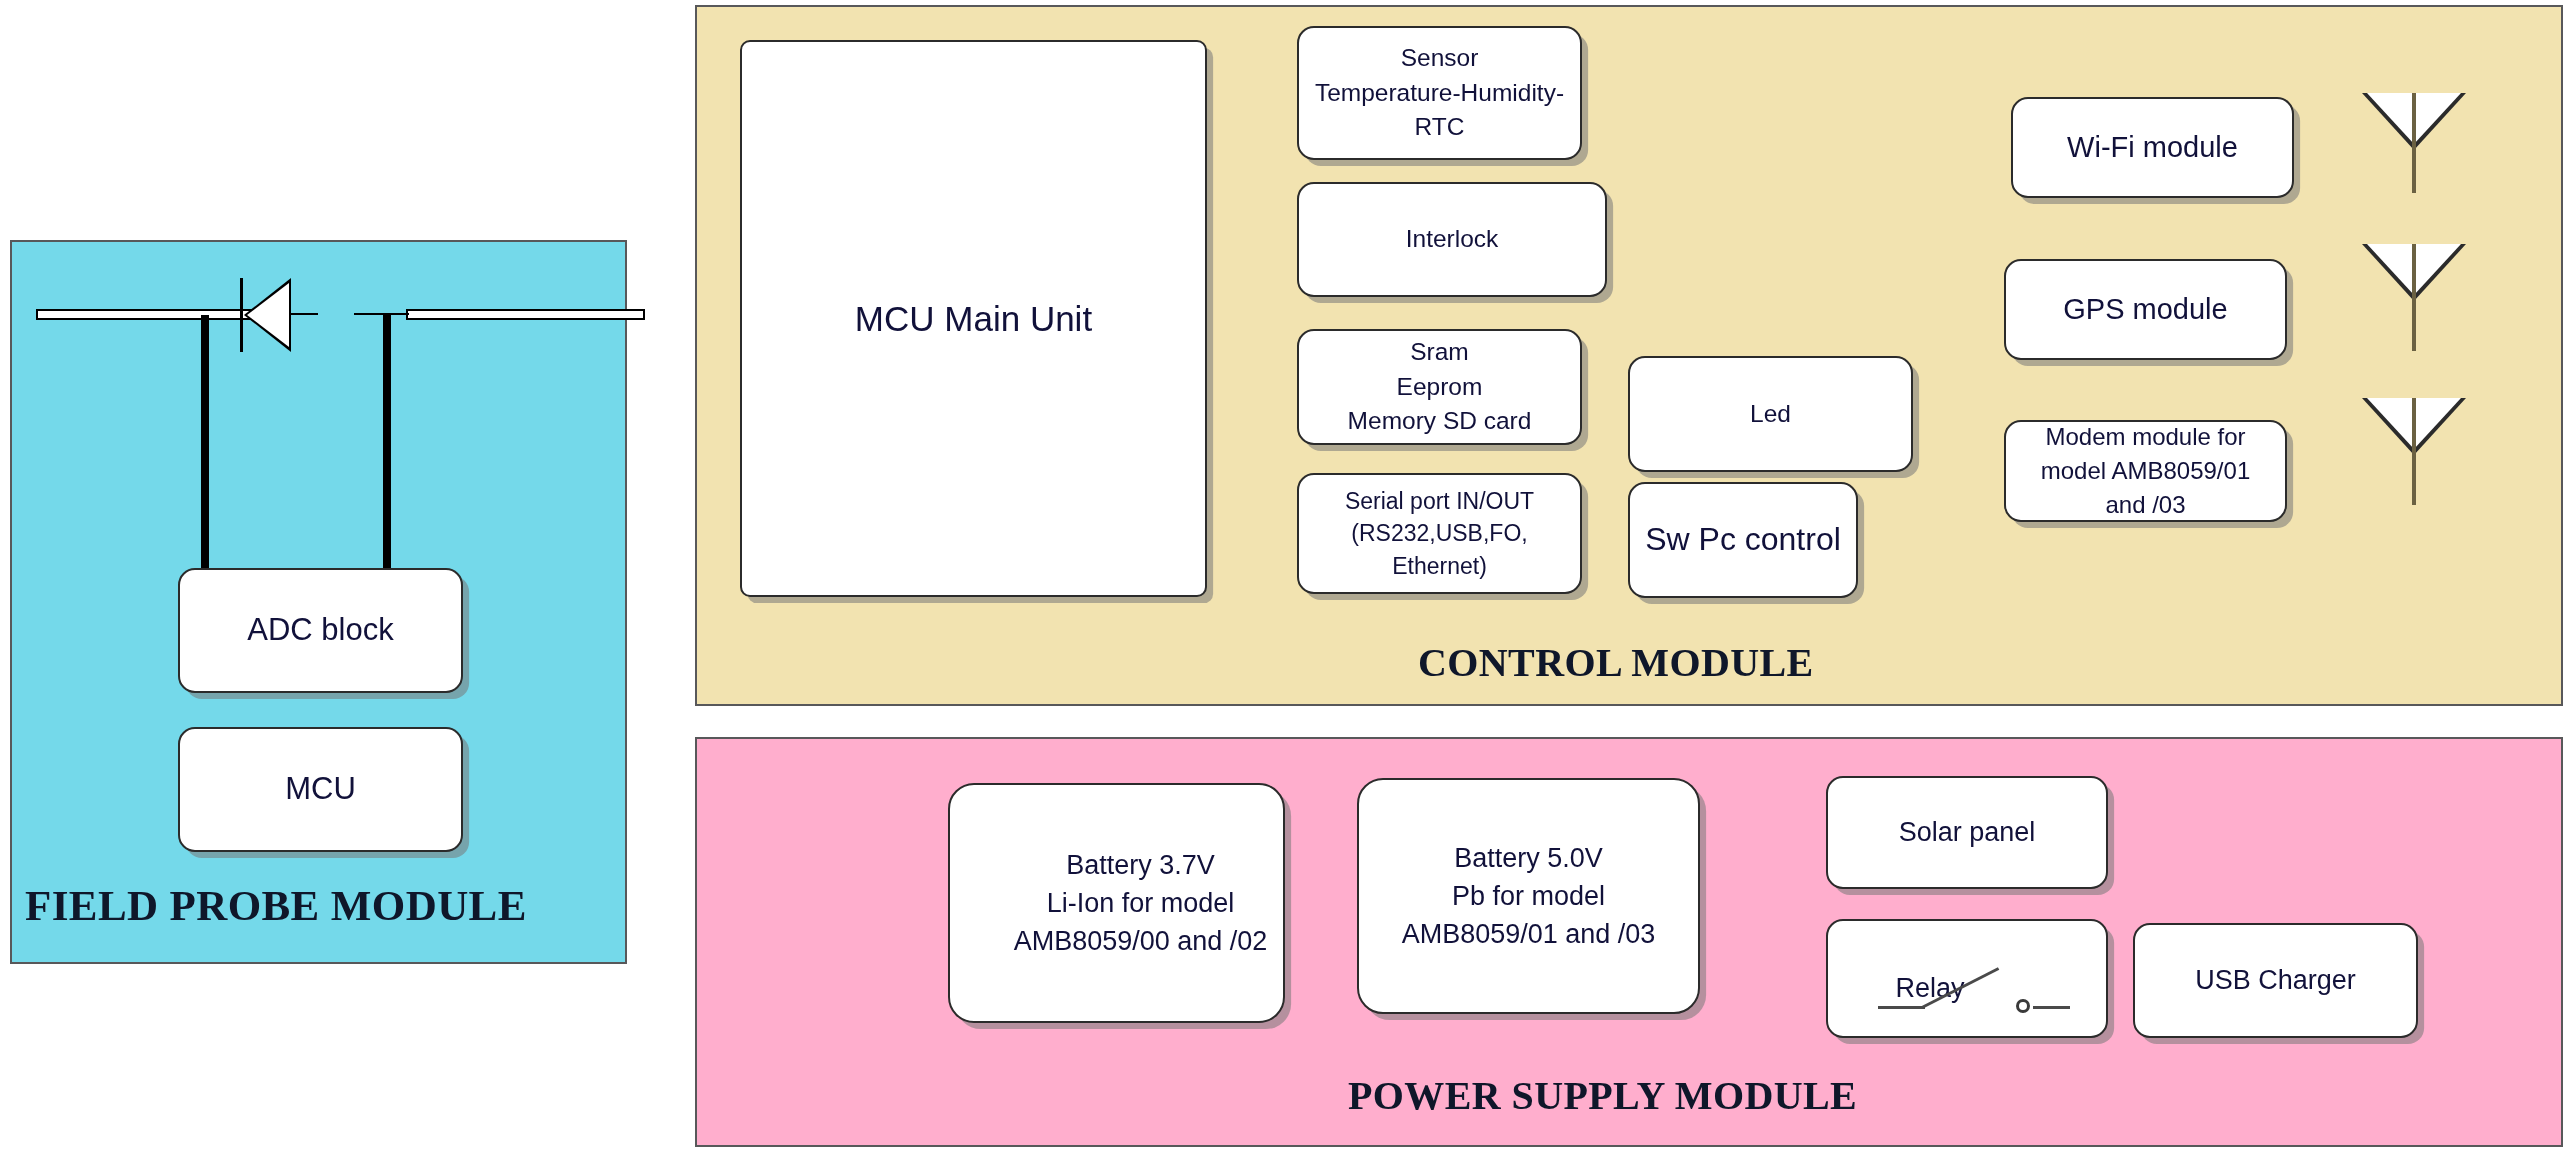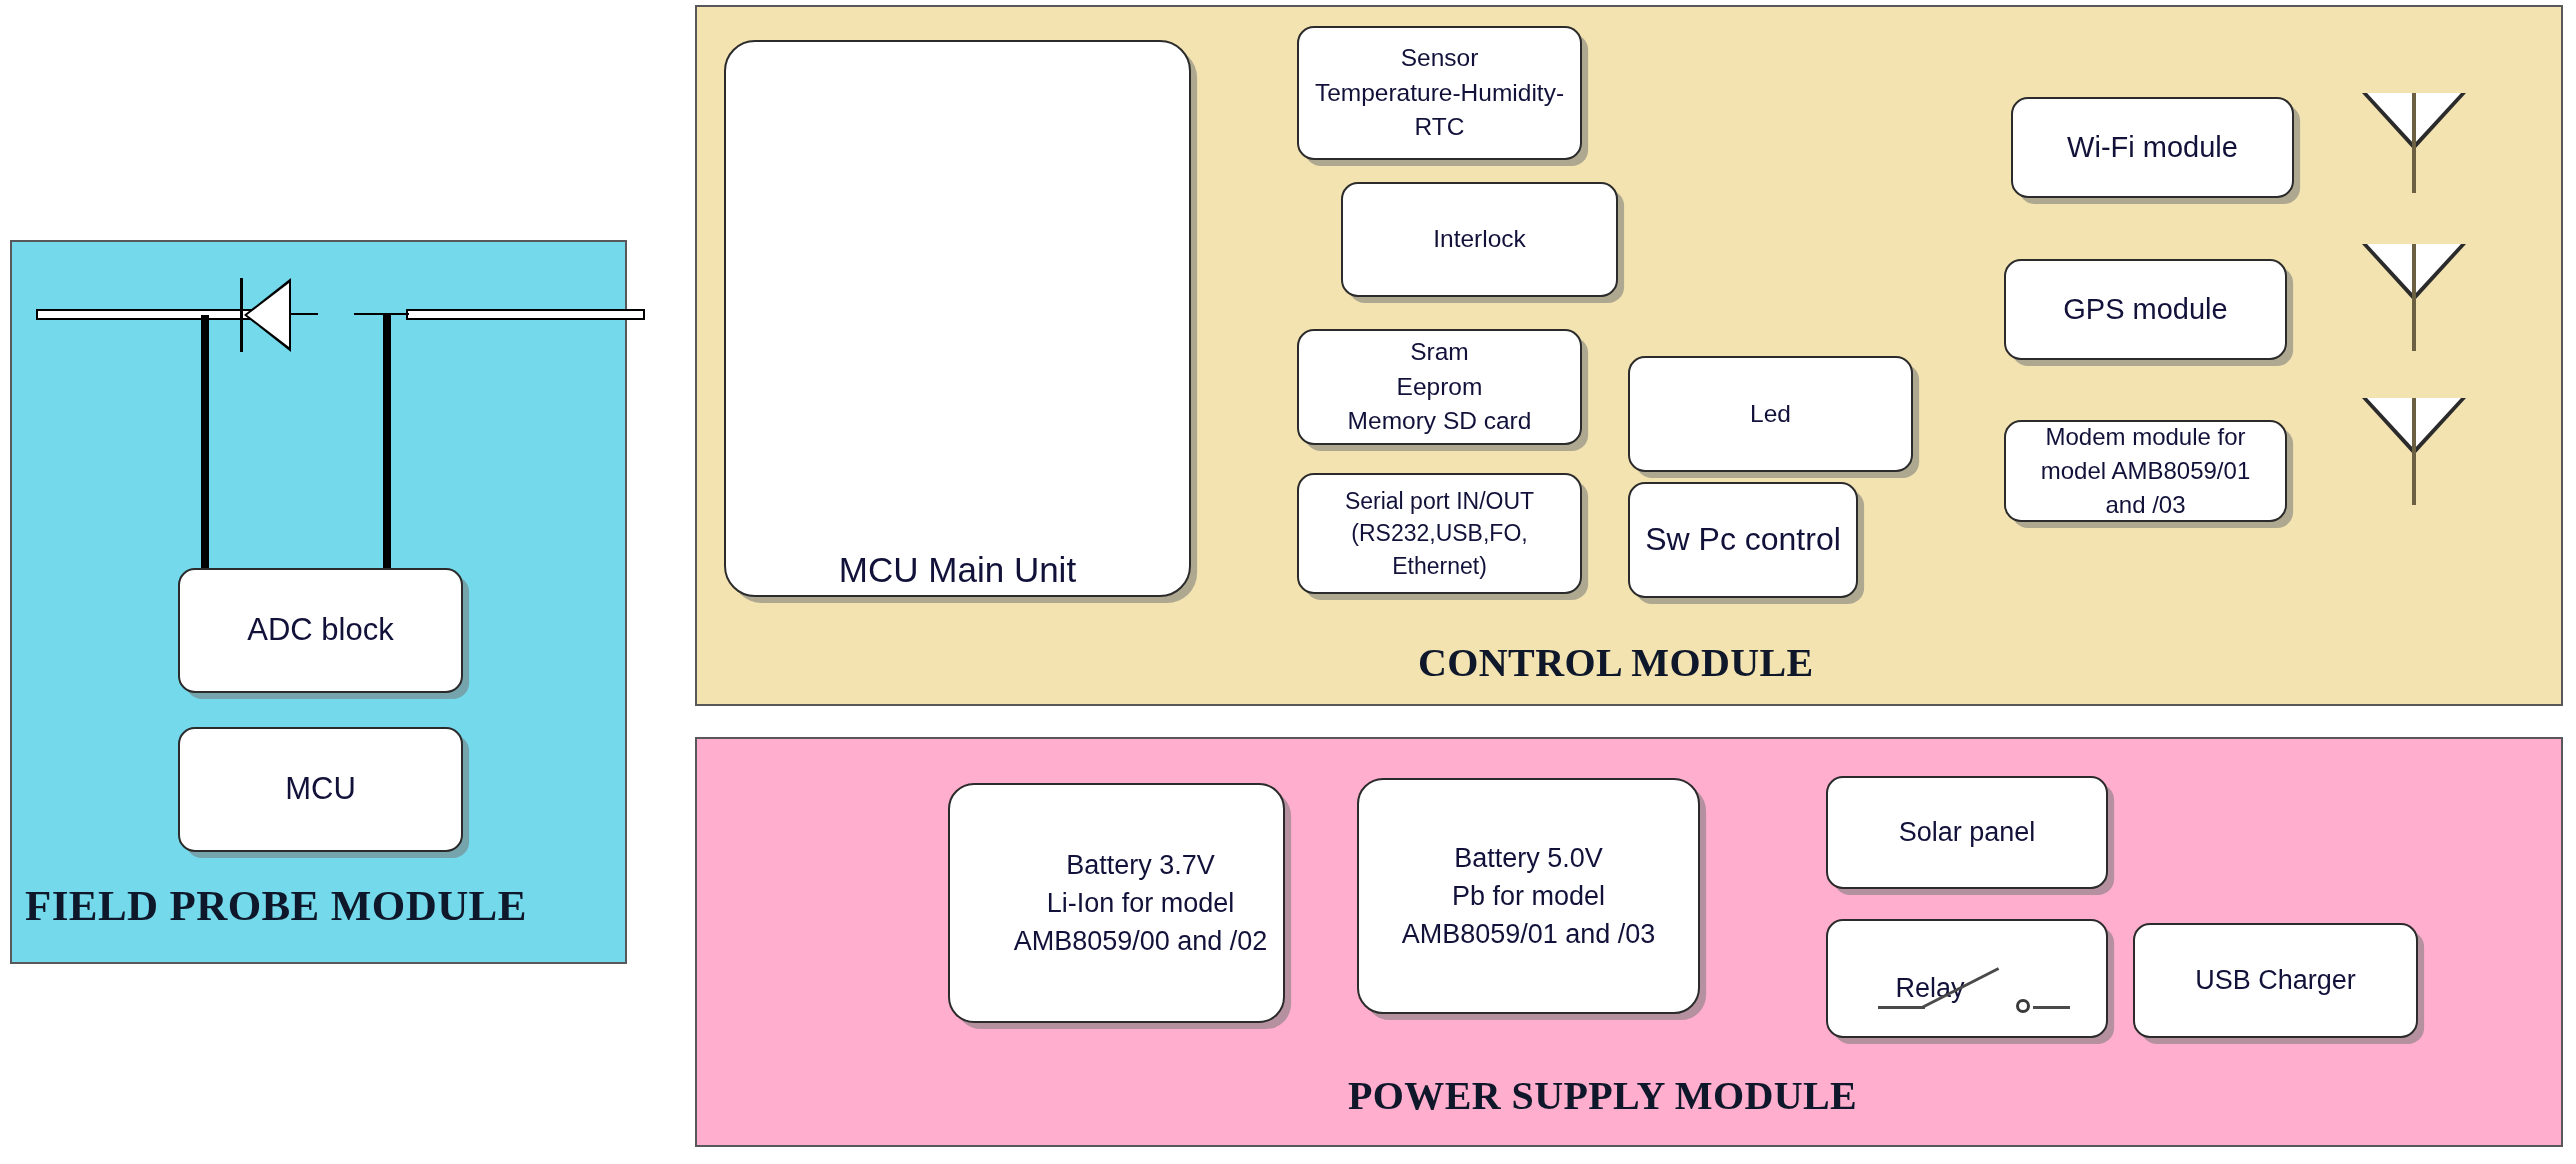--- a/index.html
+++ b/index.html
@@ -75,33 +75,33 @@
     <span class="txt">ADC block</span>
   </div>
   <div class="blk" style="left:178px;top:727px;width:285px;height:125px;font-size:31px;">
     <span class="txt">MCU</span>
   </div>
 
   <div class="caption" style="left:25px;top:881px;font-size:43px;">FIELD PROBE MODULE</div>
 
   <div class="panel beige"></div>
 
-  <div class="blk" style="left:724px;top:40px;width:467px;height:557px;border-radius:31px;font-size:35px;align-items:flex-end;">
+  <div class="blk" style="left:740px;top:40px;width:467px;height:557px;border-radius:10px;font-size:35px;">
     <span class="txt">MCU Main Unit</span>
   </div>
 
   <div class="blk" style="left:1297px;top:26px;width:285px;height:134px;font-size:24.5px;">
     <span class="txt">
       <span>Sensor</span><br>
       <span>Temperature-Humidity-</span><br>
       <span>RTC</span>
     </span>
   </div>
 
-  <div class="blk" style="left:1341px;top:182px;width:277px;height:115px;font-size:24.5px;">
+  <div class="blk" style="left:1297px;top:182px;width:310px;height:115px;font-size:24.5px;">
     <span class="txt">Interlock</span>
   </div>
 
   <div class="blk" style="left:1297px;top:329px;width:285px;height:116px;font-size:24.5px;">
     <span class="txt">
       <span>Sram</span><br>
       <span>Eeprom</span><br>
       <span>Memory SD card</span>
     </span>
   </div>

